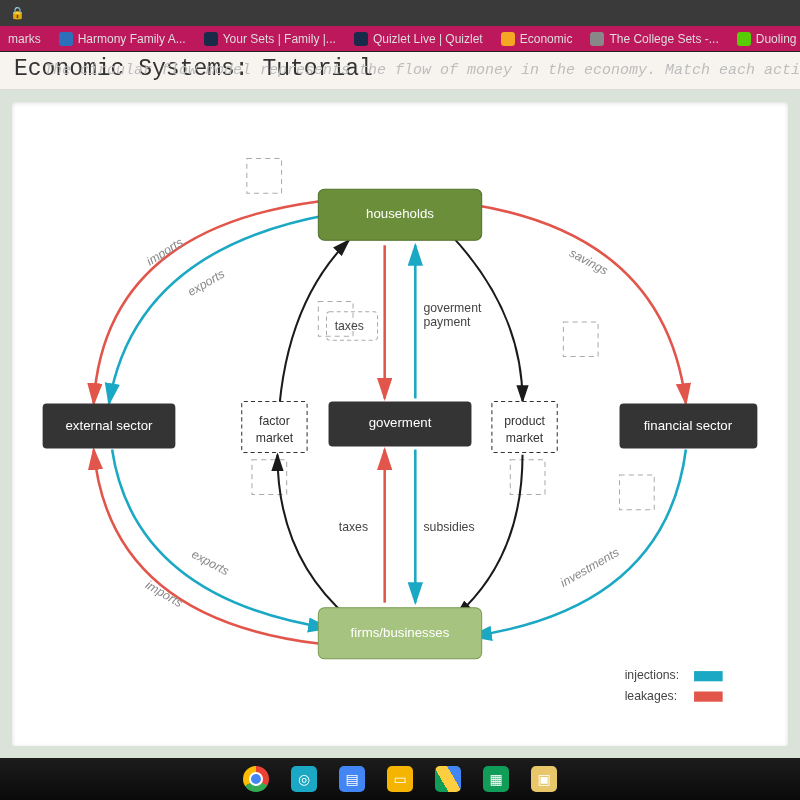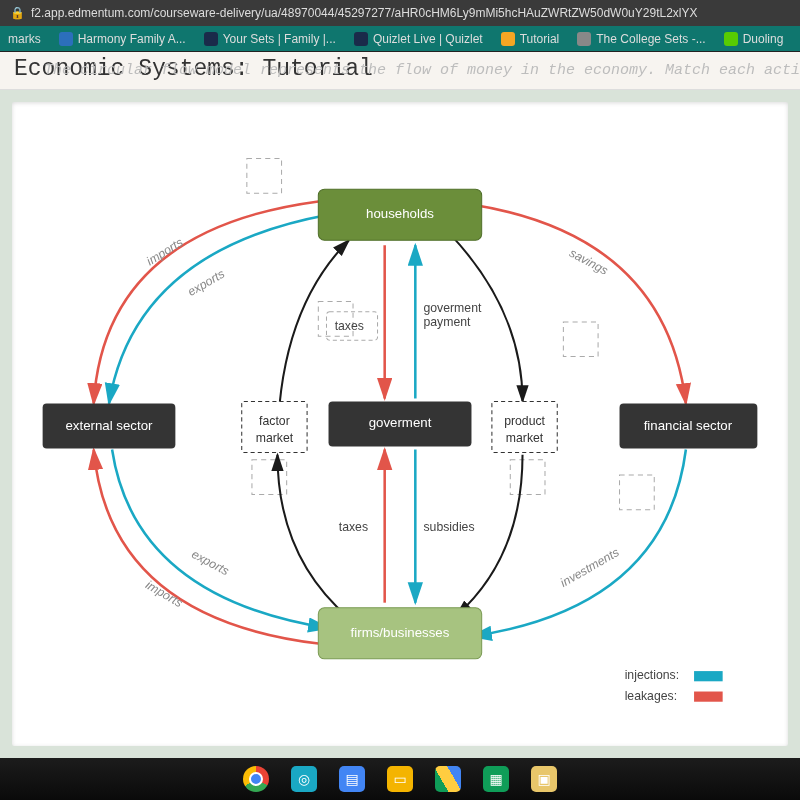--- a/index.html
+++ b/index.html
@@ -6,21 +6,21 @@
   html, body { width: 800px; height: 800px; font-family: Arial, sans-serif; overflow: hidden; }
   body { background: #1a1a1a; display: flex; flex-direction: column; }
 
   .url-bar {
     background: #3a3a3a; color: #ddd; font-size: 12px; padding: 6px 10px;
     display: flex; align-items: center; gap: 6px; min-height: 22px;
   }
   .lock { color: #8fa; }
 
   .bookmarks {
-    background: #0f766e; display: flex; align-items: center; padding: 4px 8px;
+    background: #be185d; display: flex; align-items: center; padding: 4px 8px;
     gap: 18px; font-size: 12px; color: #ddd; min-height: 26px;
     border-bottom: 1px solid #222;
   }
   .bookmarks .bm { display: flex; align-items: center; gap: 5px; cursor: pointer; white-space: nowrap; }
   .bm-icon { width: 14px; height: 14px; border-radius: 3px; display:inline-block; }
   .bm-icon.blue { background:#2c6fbb;}
   .bm-icon.orange { background:#f5a623;}
   .bm-icon.grey { background:#888;}
   .bm-icon.green { background:#58cc02;}
   .bm-icon.dark { background:#1a2b4a;}
@@ -67,42 +67,41 @@
   .app.slides { background:#f4b400;}
   .app.drive { background:linear-gradient(60deg,#0f9d58 33%,#ffcd40 33% 66%,#4285f4 66%);}
   .app.sheets { background:#0f9d58;}
   .app.class { background:#e8c66a;}
 </style>
 </head>
 <body>
 
 <div class="url-bar">
   <span class="lock">🔒</span>
-  <span>f2.app.edmentum.com/courseware-delivery/ua/48970044/45297277/aHR0cHM6Ly9mMi5hcHAuZWRtZW50dW0uY29tL2xlYX</span>
 </div>
 
 <div class="bookmarks">
   <div class="bm">
     <span>marks</span>
   </div>
   <div class="bm">
     <span class="bm-icon blue"></span>
     <span>Harmony Family A...</span>
   </div>
   <div class="bm">
     <span class="bm-icon dark"></span>
     <span>Your Sets | Family |...</span>
   </div>
   <div class="bm">
     <span class="bm-icon dark"></span>
     <span>Quizlet Live | Quizlet</span>
   </div>
   <div class="bm">
     <span class="bm-icon orange"></span>
-    <span>Tutorial</span>
+    <span>Economic</span>
   </div>
   <div class="bm">
     <span class="bm-icon grey"></span>
     <span>The College Sets -...</span>
   </div>
   <div class="bm">
     <span class="bm-icon green"></span>
     <span>Duoling</span>
   </div>
 </div>

